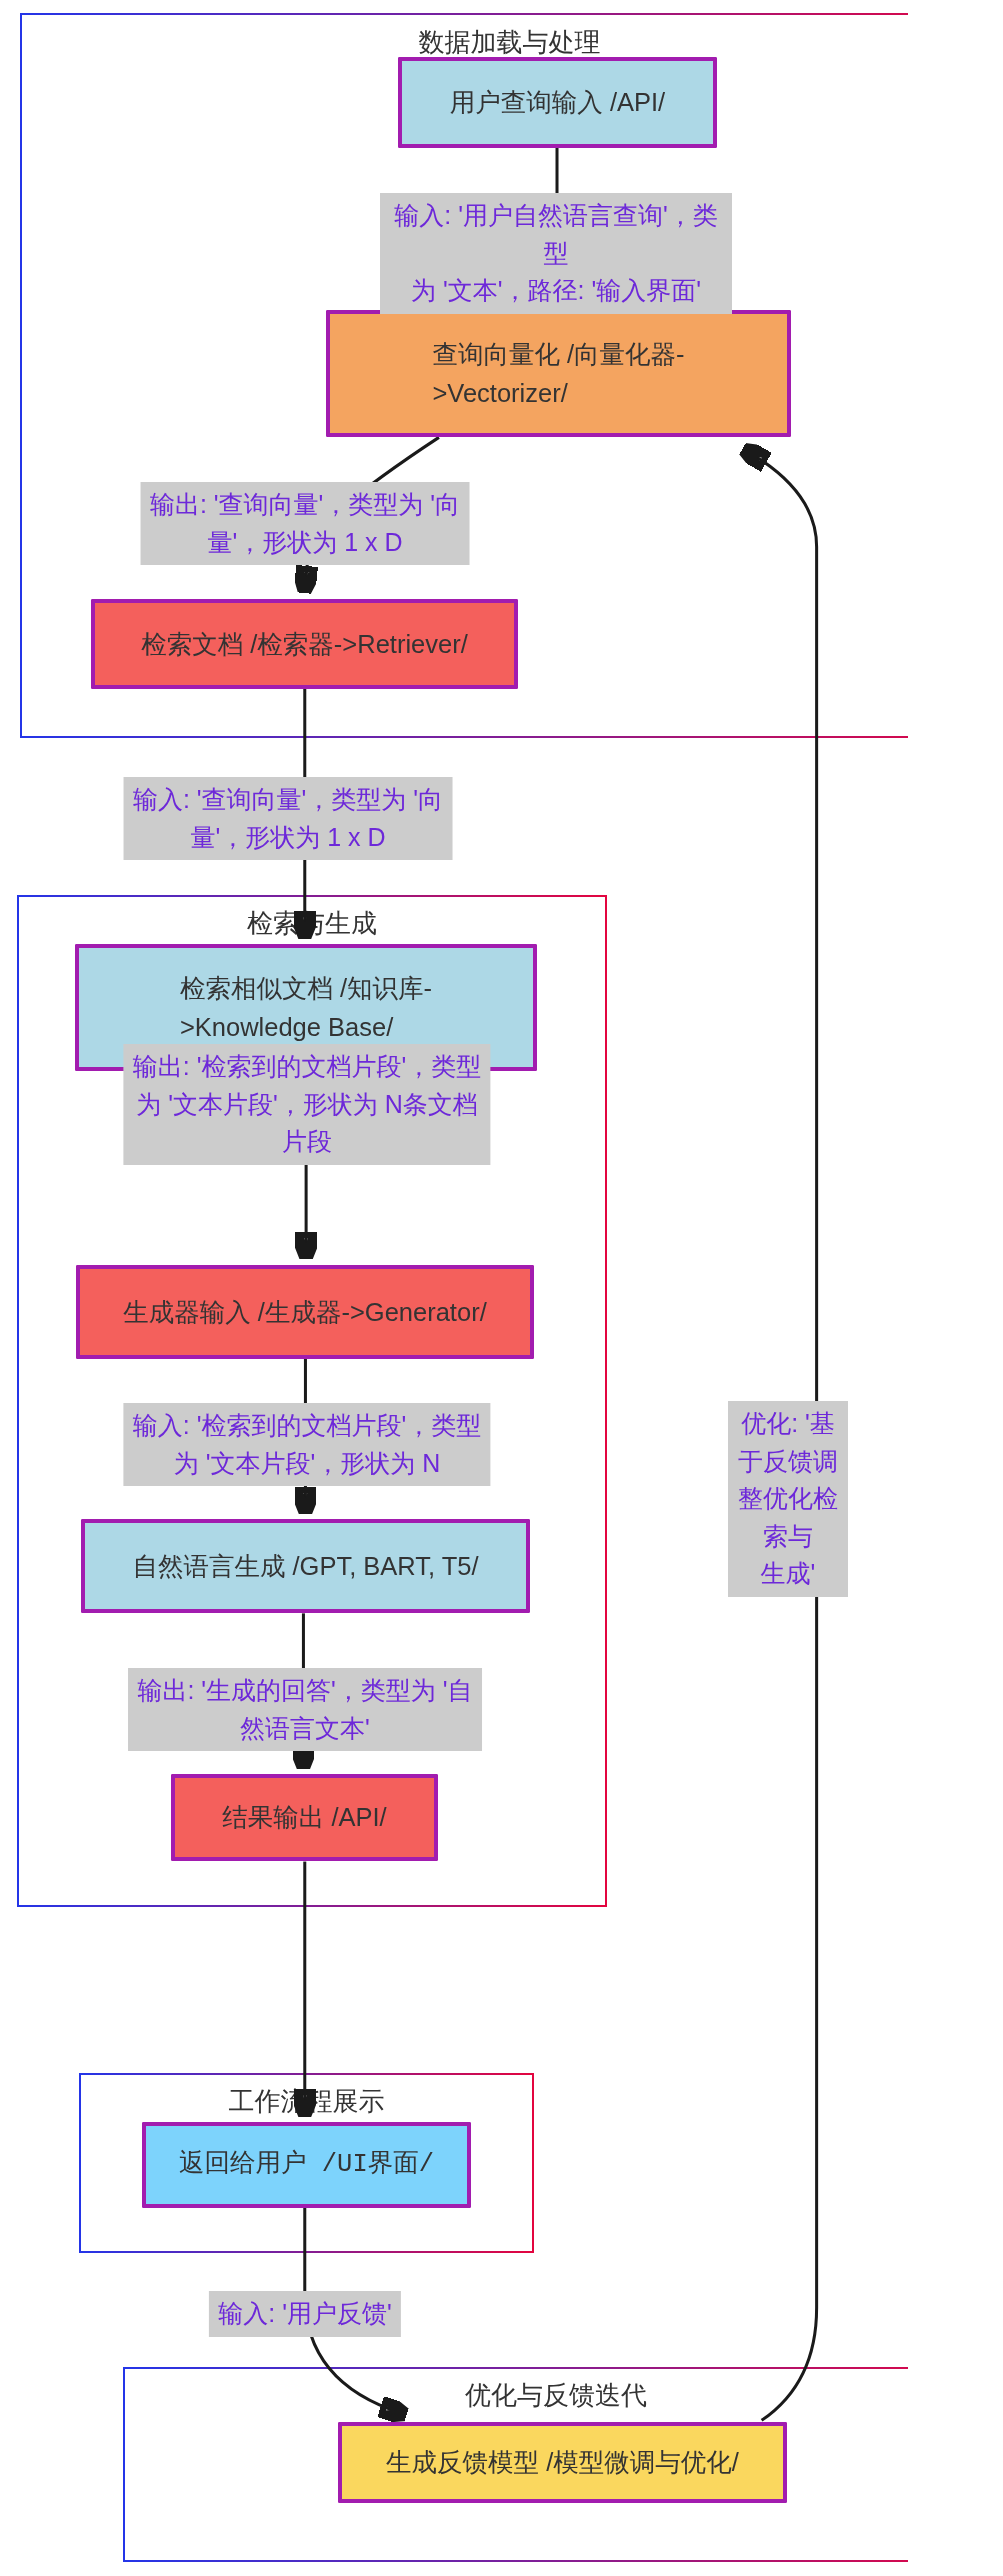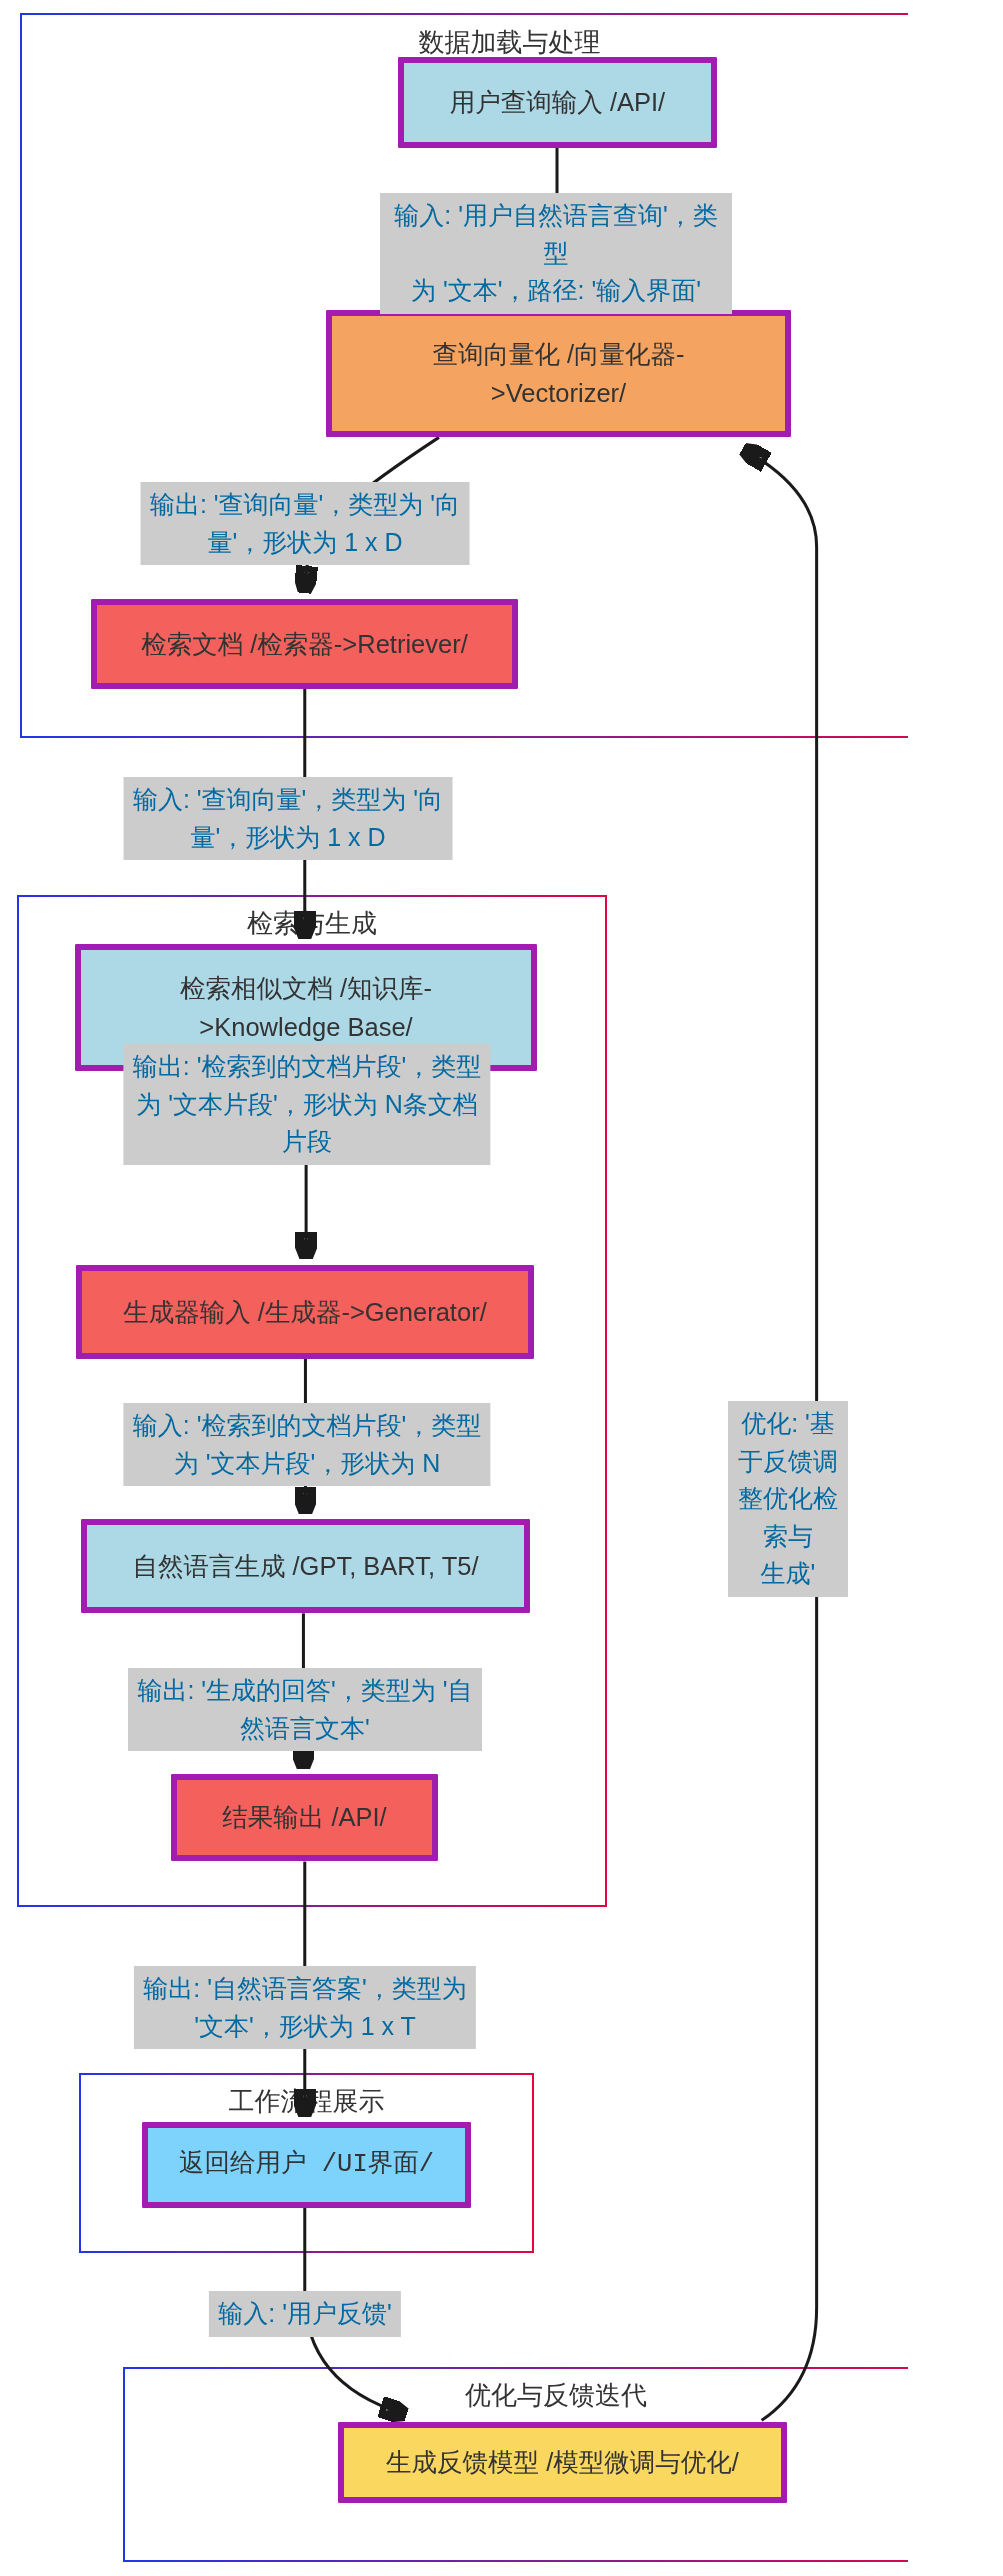--- a/index.html
+++ b/index.html
@@ -6,31 +6,31 @@
   body{font-family:"Liberation Sans","DejaVu Sans",sans-serif;color:#333;}
   .canvas{position:relative;width:908px;height:2576px;background:#fff;overflow:hidden;}
 
   .cluster{position:absolute;border:2px solid;border-image:linear-gradient(90deg,#2435e8,#e3053f) 1;z-index:0;}
   .cluster-title{position:absolute;top:9.4px;left:0;right:0;text-align:center;font-size:26px;color:#333;white-space:nowrap;}
 
   svg.edges{position:absolute;left:0;top:0;z-index:1;}
   svg.edges path{fill:none;stroke:#1a1a1a;stroke-width:4.5px;}
 
   .node{position:absolute;z-index:2;display:flex;align-items:center;justify-content:center;
-        border:6px solid #a21caf;border-radius:1.3px;box-sizing:border-box;
-        font-size:25.5px;line-height:1.5;text-align:center;padding:4px 12px;}
+        border:4px solid #a21caf;border-radius:1.3px;box-sizing:border-box;
+        font-size:25.5px;line-height:1.5;padding:4px 12px;}
   .node span{white-space:pre-line;}
   .fill-blue{background:#ADD8E6;}
   .fill-orange{background:#F4A460;}
   .fill-red{background:#F4605C;}
   .fill-green{background:#7dd3fc;font-family:Liberation Mono, monospace;}
   .fill-yellow{background:#FAD75E;}
 
   .edge-label{position:absolute;z-index:2;transform:translateX(-50%);
-        background:#cccccc;color:#0369a1;font-size:25px;line-height:1.5;
+        background:#cccccc;color:#6d28d9;font-size:25px;line-height:1.5;
         padding:4px 9.4px;text-align:center;white-space:pre-line;}
 </style>
 </head>
 <body>
 
 <div class="canvas">
 
   <div class="cluster" style="left:20px;top:13.4px;width:975px;height:721px;">
     <div class="cluster-title">数据加载与处理</div>
   </div>
@@ -97,20 +97,18 @@
 量'，形状为 1 x D</div>
   <div class="edge-label" style="left:288px;top:777px;">输入: '查询向量'，类型为 '向
 量'，形状为 1 x D</div>
   <div class="edge-label" style="left:307px;top:1044px;">输出: '检索到的文档片段'，类型
 为 '文本片段'，形状为 N条文档
 片段</div>
   <div class="edge-label" style="left:307px;top:1403px;">输入: '检索到的文档片段'，类型
 为 '文本片段'，形状为 N</div>
   <div class="edge-label" style="left:305px;top:1668px;">输出: '生成的回答'，类型为 '自
 然语言文本'</div>
-  <div class="edge-label" style="left:305px;top:1966px;">输出: '自然语言答案'，类型为
-'文本'，形状为 1 x T</div>
   <div class="edge-label" style="left:305px;top:2291px;">输入: '用户反馈'</div>
   <div class="edge-label" style="left:788px;top:1401px;">优化: '基于反馈调整优化检索与
 生成'</div>
 
 </div>
 
 
 </body></html>

